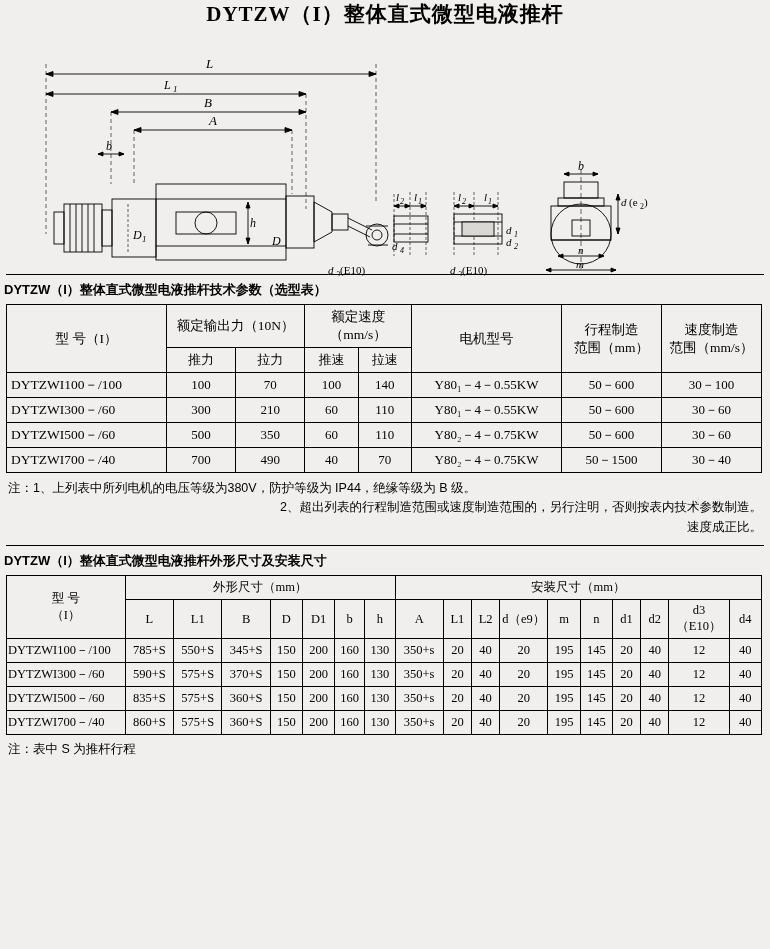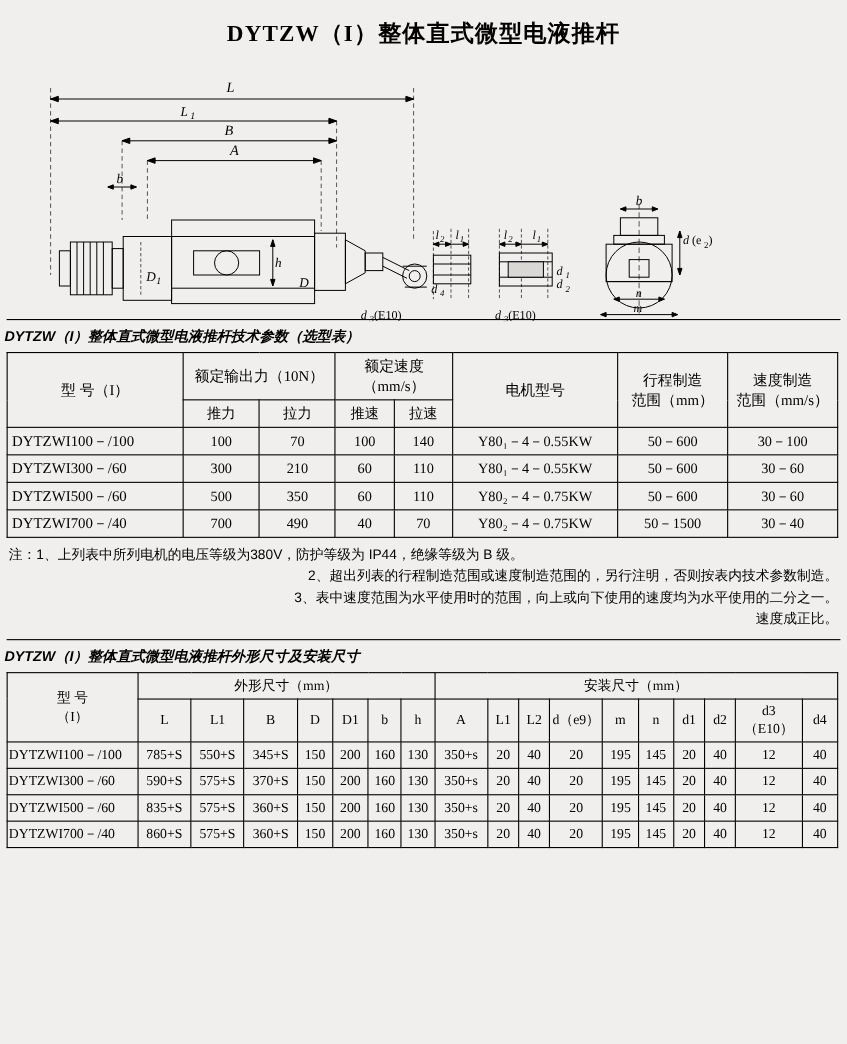--- a/index.html
+++ b/index.html
@@ -10,40 +10,39 @@
     font-family: "Liberation Serif", serif;
     color: #000;
   }
   .page { position: relative; width: 770px; height: 949px; overflow: hidden; }
 
   .title {
     text-align: center;
     font-size: 21px;
     font-weight: bold;
     letter-spacing: 1px;
-    padding-top: 16px;
+    padding-top: 0;
     padding-bottom: 6px;
     font-family: "Liberation Serif", serif;
   }
 
   
   .drawing {
     position: relative;
     height: 240px;
     margin: 0 6px;
   }
   .drawing svg { display: block; }
 
   
   .caption {
     font-size: 13px;
     font-weight: bold;
     padding: 6px 4px 5px 4px;
     font-family: "Liberation Sans", sans-serif;
-    font-style: italic;
   }
 
   
   table.spec {
     border-collapse: collapse;
     width: 756px;
     margin: 0 6px;
     background: #f0efed;
   }
   table.spec td, table.spec th {
@@ -319,21 +318,20 @@
         <td>Y80₂－4－0.75KW</td>
         <td>50－1500</td>
         <td>30－40</td>
       </tr>
     </tbody>
   </table>
 
   <div class="notes">
     <div>注：1、上列表中所列电机的电压等级为380V，防护等级为 IP44，绝缘等级为 B 级。</div>
     <div class="indent">2、超出列表的行程制造范围或速度制造范围的，另行注明，否则按表内技术参数制造。</div>
-    <div class="indent">3、表中速度范围为水平使用时的范围，向上或向下使用的速度均为水平使用的二分之一。</div>
     <div class="indent" style="padding-left:38px">速度成正比。</div>
   </div>
 
   <div class="sp8"></div>
   <div class="hrule"></div>
 
   <div class="caption">DYTZW（I）整体直式微型电液推杆外形尺寸及安装尺寸</div>
 
   <table class="spec2">
     <tbody>
@@ -441,14 +439,15 @@
         <td>195</td>
         <td>145</td>
         <td>20</td>
         <td>40</td>
         <td>12</td>
         <td>40</td>
       </tr>
     </tbody>
   </table>
 
+  <div class="note2">注：表中 S 为推杆行程</div>
 
 </div>
 
 </body></html>

